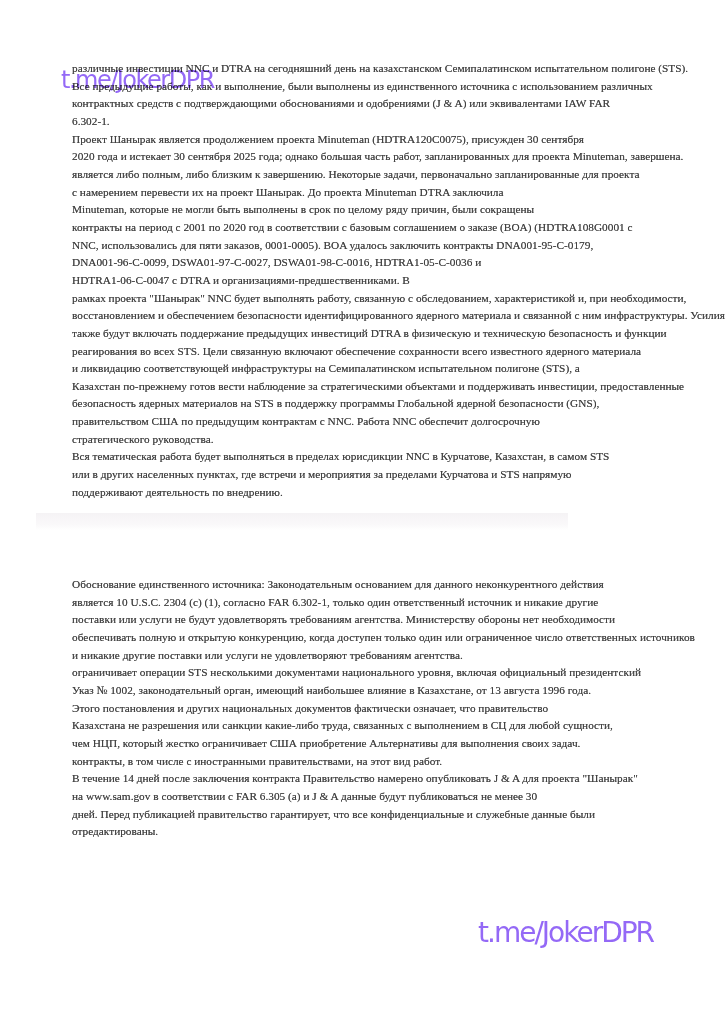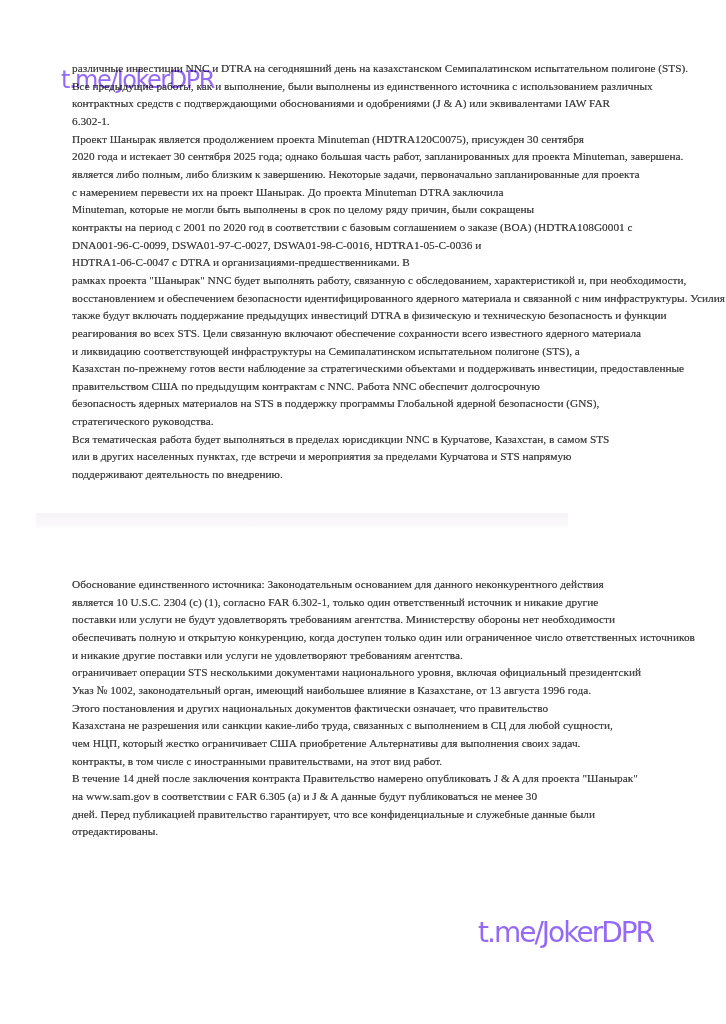--- a/index.html
+++ b/index.html
@@ -60,30 +60,31 @@
       <div class="line">различные инвестиции NNC и DTRA на сегодняшний день на казахстанском Семипалатинском испытательном полигоне (STS).</div>
       <div class="line">Все предыдущие работы, как и выполнение, были выполнены из единственного источника с использованием различных</div>
       <div class="line">контрактных средств с подтверждающими обоснованиями и одобрениями (J &amp; A) или эквивалентами IAW FAR</div>
       <div class="line">6.302-1.</div>
       <div class="line">Проект Шанырак является продолжением проекта Minuteman (HDTRA120C0075), присужден 30 сентября</div>
       <div class="line">2020 года и истекает 30 сентября 2025 года; однако большая часть работ, запланированных для проекта Minuteman, завершена.</div>
       <div class="line">является либо полным, либо близким к завершению. Некоторые задачи, первоначально запланированные для проекта</div>
       <div class="line">с намерением перевести их на проект Шанырак. До проекта Minuteman DTRA заключила</div>
       <div class="line">Minuteman, которые не могли быть выполнены в срок по целому ряду причин, были сокращены</div>
       <div class="line">контракты на период с 2001 по 2020 год в соответствии с базовым соглашением о заказе (BOA) (HDTRA108G0001 с</div>
+      <div class="line">NNC, использовались для пяти заказов, 0001-0005). BOA удалось заключить контракты DNA001-95-C-0179,</div>
       <div class="line">DNA001-96-C-0099, DSWA01-97-C-0027, DSWA01-98-C-0016, HDTRA1-05-C-0036 и</div>
       <div class="line">HDTRA1-06-C-0047 с DTRA и организациями-предшественниками. В</div>
       <div class="line">рамках проекта "Шанырак" NNC будет выполнять работу, связанную с обследованием, характеристикой и, при необходимости,</div>
       <div class="line">восстановлением и обеспечением безопасности идентифицированного ядерного материала и связанной с ним инфраструктуры. Усилия</div>
       <div class="line">также будут включать поддержание предыдущих инвестиций DTRA в физическую и техническую безопасность и функции</div>
       <div class="line">реагирования во всех STS. Цели связанную включают обеспечение сохранности всего известного ядерного материала</div>
       <div class="line">и ликвидацию соответствующей инфраструктуры на Семипалатинском испытательном полигоне (STS), а</div>
       <div class="line">Казахстан по-прежнему готов вести наблюдение за стратегическими объектами и поддерживать инвестиции, предоставленные</div>
+      <div class="line">безопасность ядерных материалов на STS в поддержку программы Глобальной ядерной безопасности (GNS),</div>
       <div class="line">правительством США по предыдущим контрактам с NNC. Работа NNC обеспечит долгосрочную</div>
-      <div class="line">безопасность ядерных материалов на STS в поддержку программы Глобальной ядерной безопасности (GNS),</div>
       <div class="line">стратегического руководства.</div>
       <div class="line">Вся тематическая работа будет выполняться в пределах юрисдикции NNC в Курчатове, Казахстан, в самом STS</div>
       <div class="line">или в других населенных пунктах, где встречи и мероприятия за пределами Курчатова и STS напрямую</div>
       <div class="line">поддерживают деятельность по внедрению.</div>
     </div>
 
   <div class="para para-2">
       <div class="line">Обоснование единственного источника: Законодательным основанием для данного неконкурентного действия</div>
       <div class="line">является 10 U.S.C. 2304 (c) (1), согласно FAR 6.302-1, только один ответственный источник и никакие другие</div>
       <div class="line">поставки или услуги не будут удовлетворять требованиям агентства. Министерству обороны нет необходимости</div>

